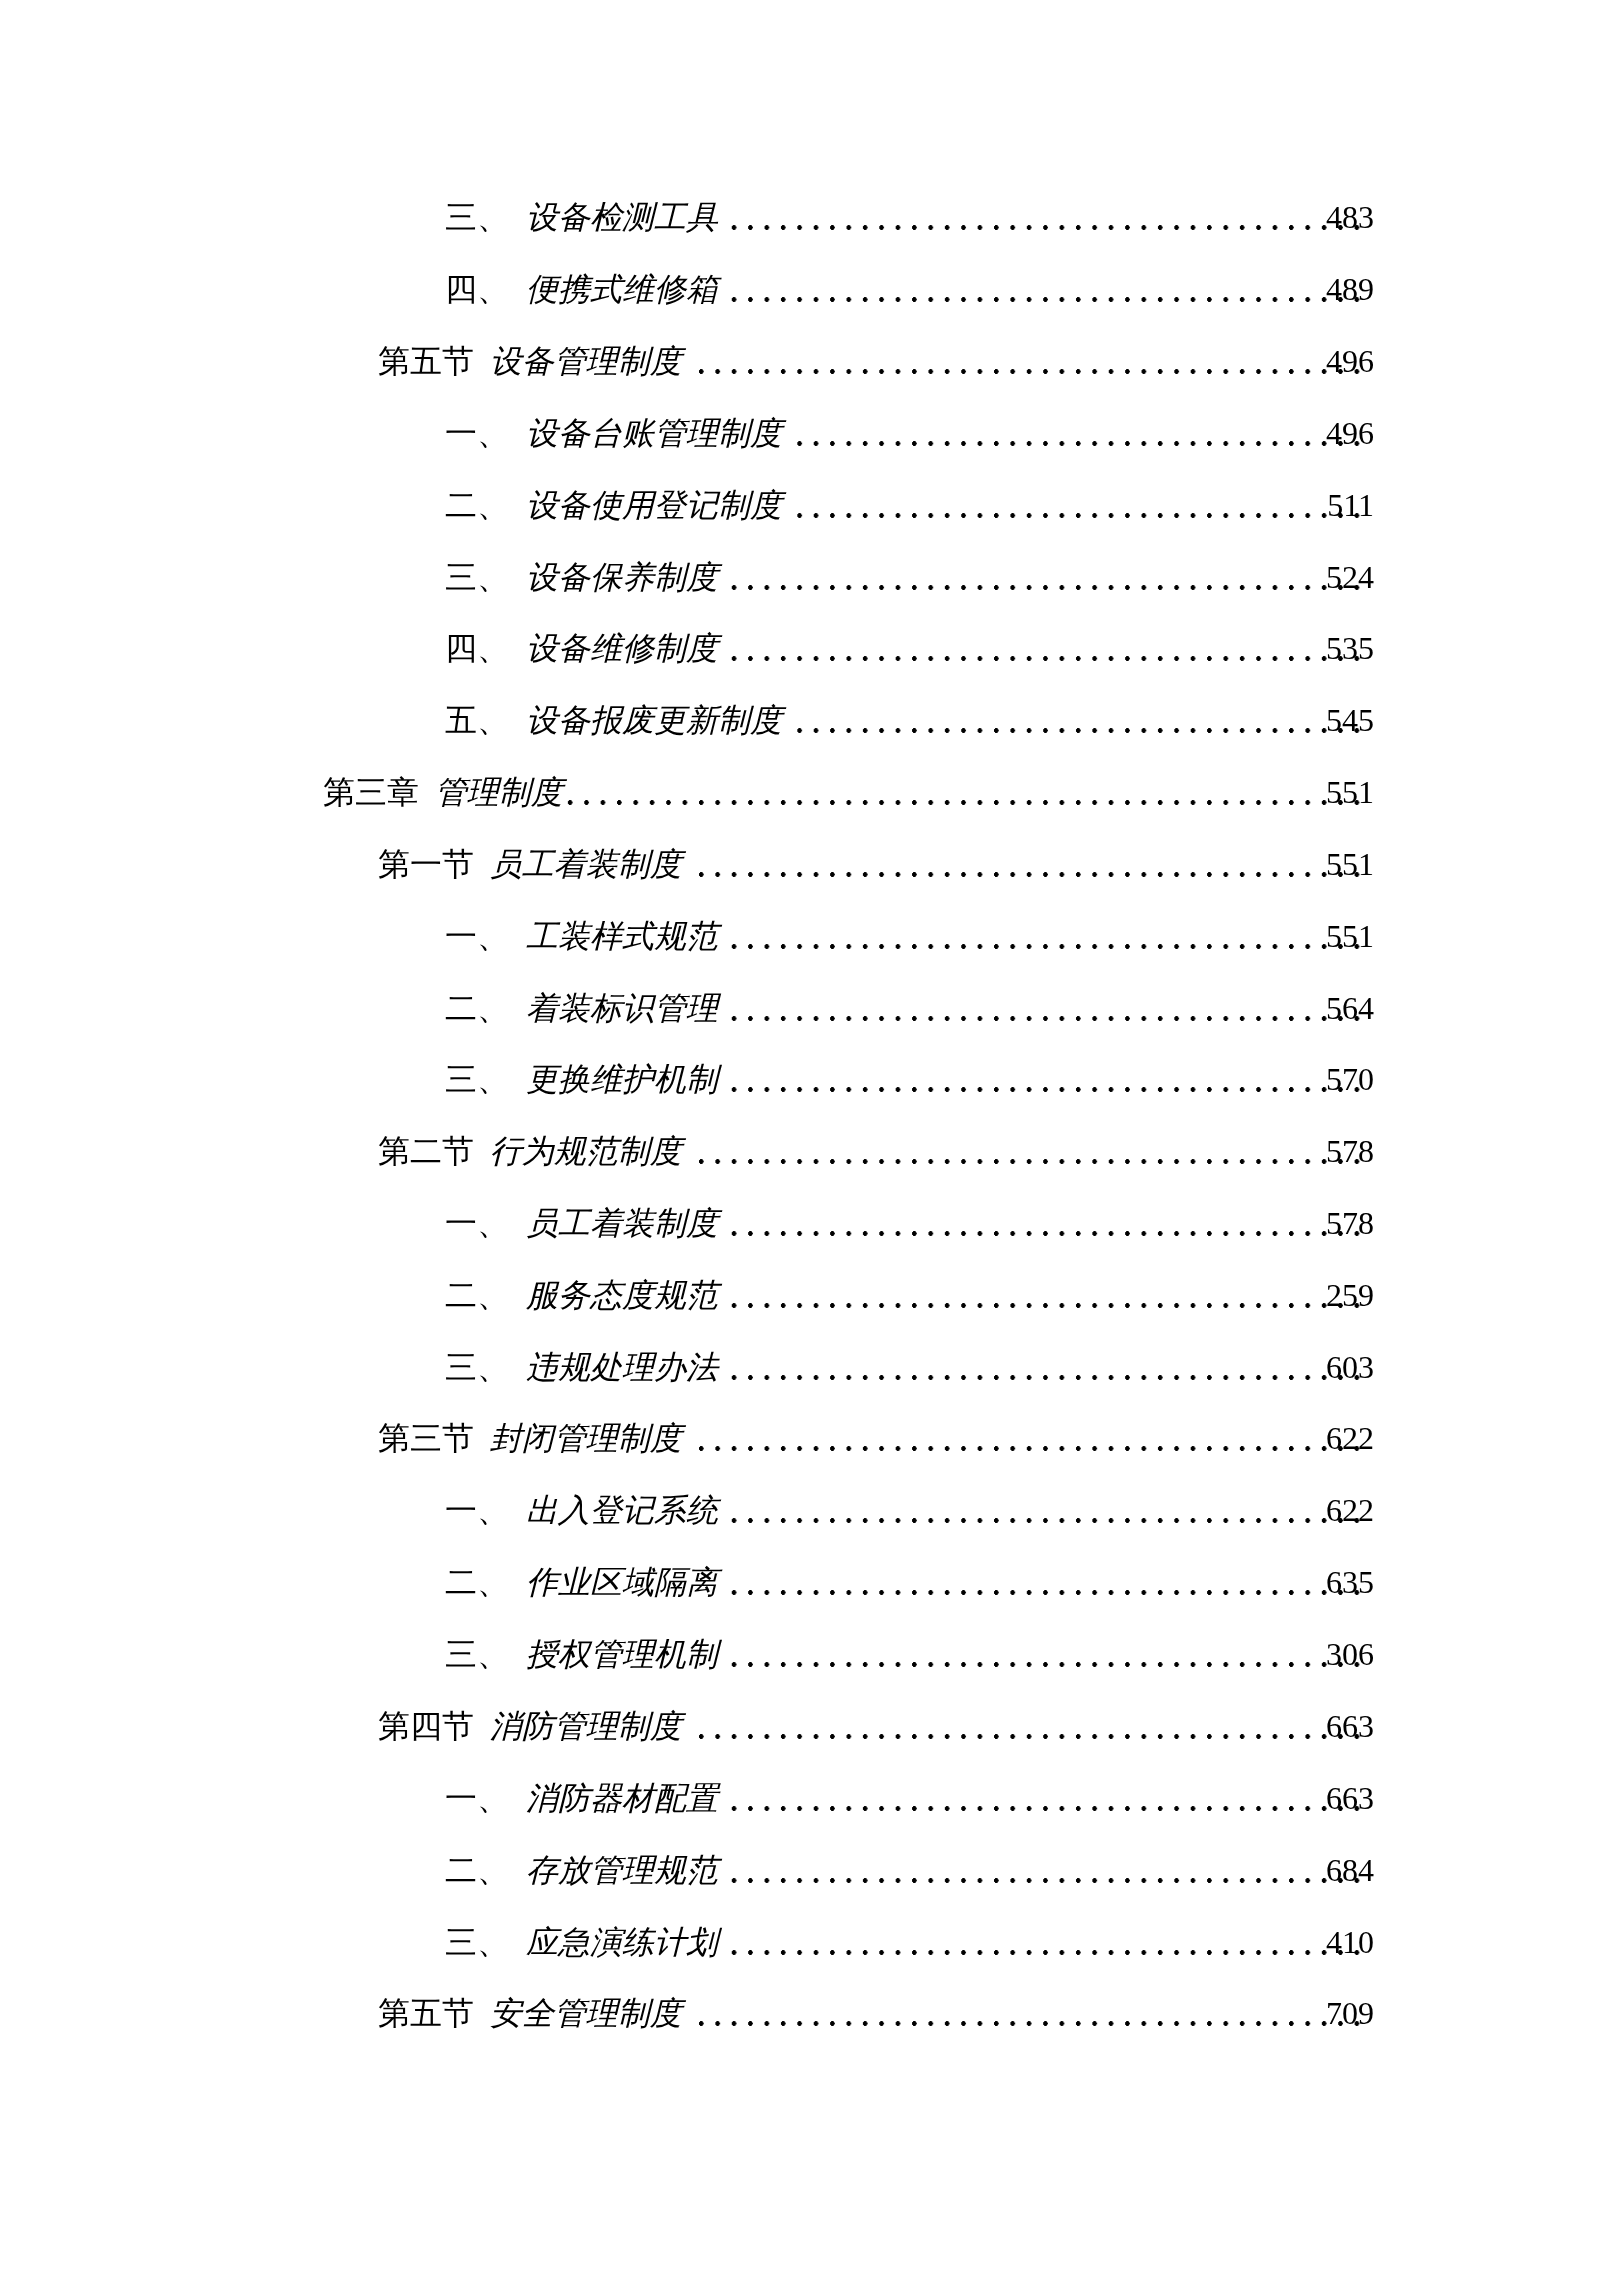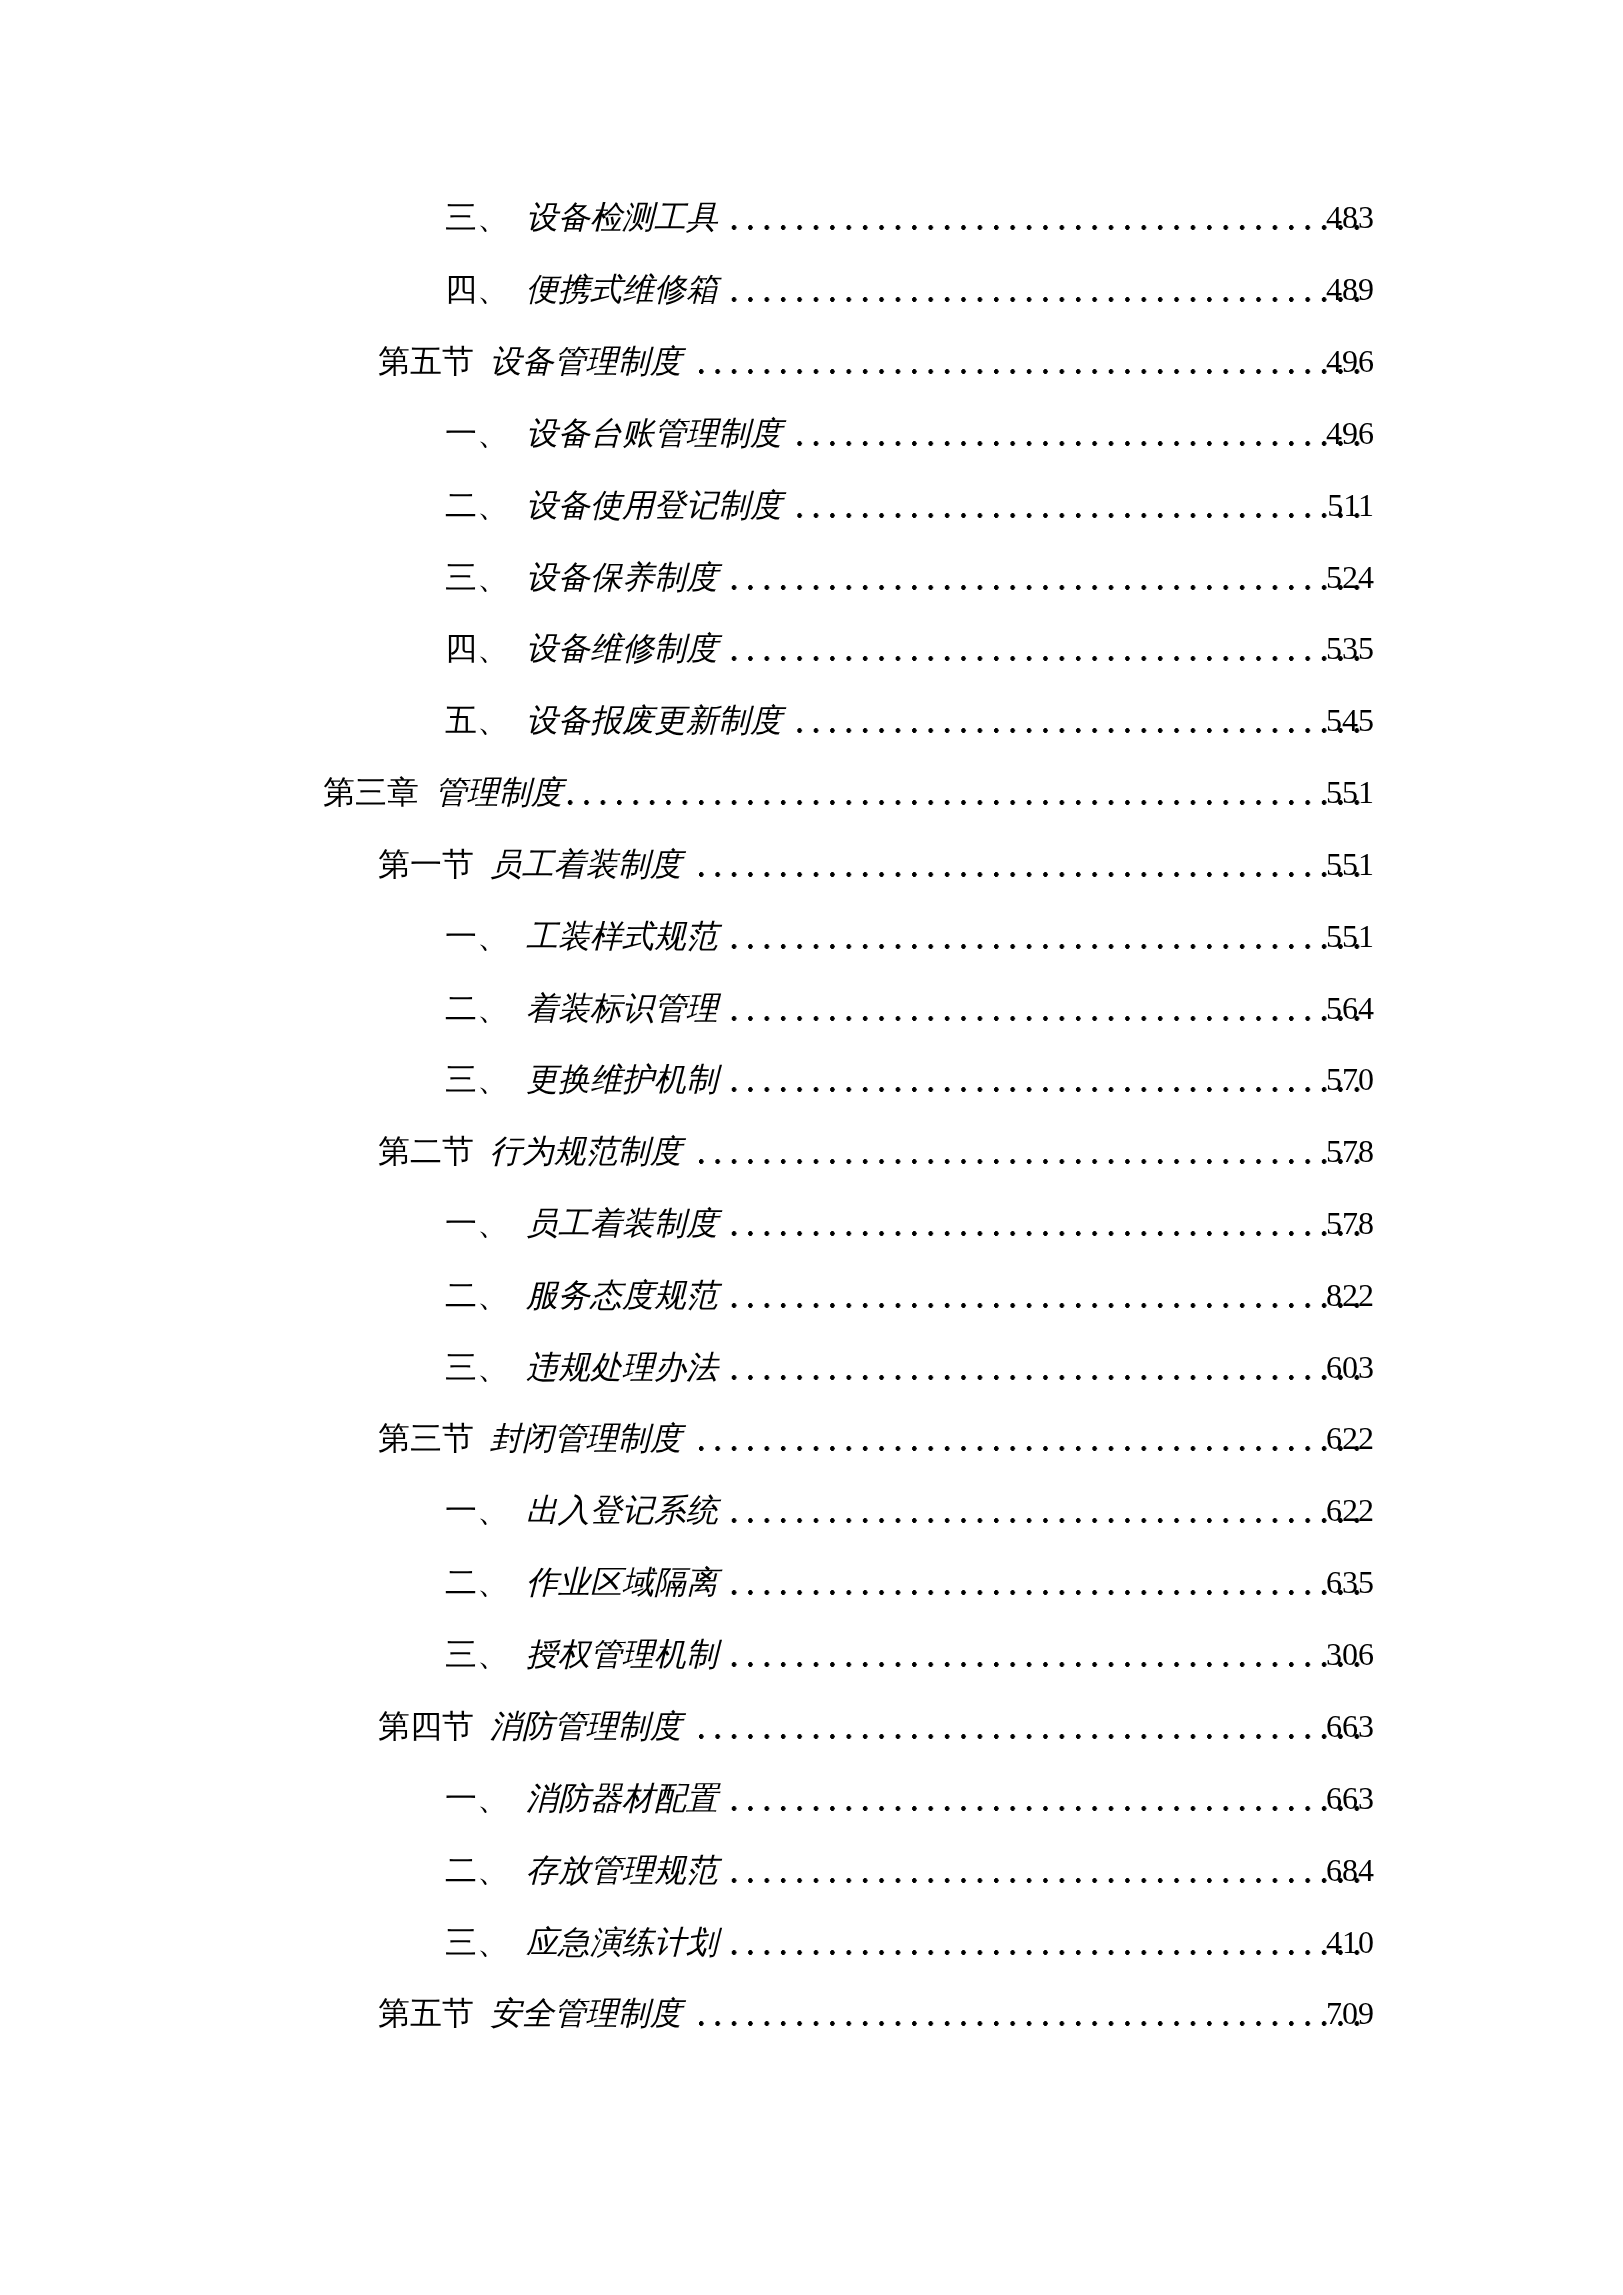--- a/index.html
+++ b/index.html
@@ -253,21 +253,21 @@
   </div>
 
   <div class="row item" style="top:1276px">
     <div class="label">
       <span class="num">二、</span>
       <span class="title">服务态度规范</span>
     </div>
     <div class="leader" style="left: 728px; right: 252px;">
         <div class="leader-dots"></div>
       </div>
-    <span class="page">822</span>
+    <span class="page">259</span>
   </div>
 
   <div class="row item" style="top:1348px">
     <div class="label">
       <span class="num">三、</span>
       <span class="title">违规处理办法</span>
     </div>
     <div class="leader" style="left: 728px; right: 252px;">
         <div class="leader-dots"></div>
       </div>

